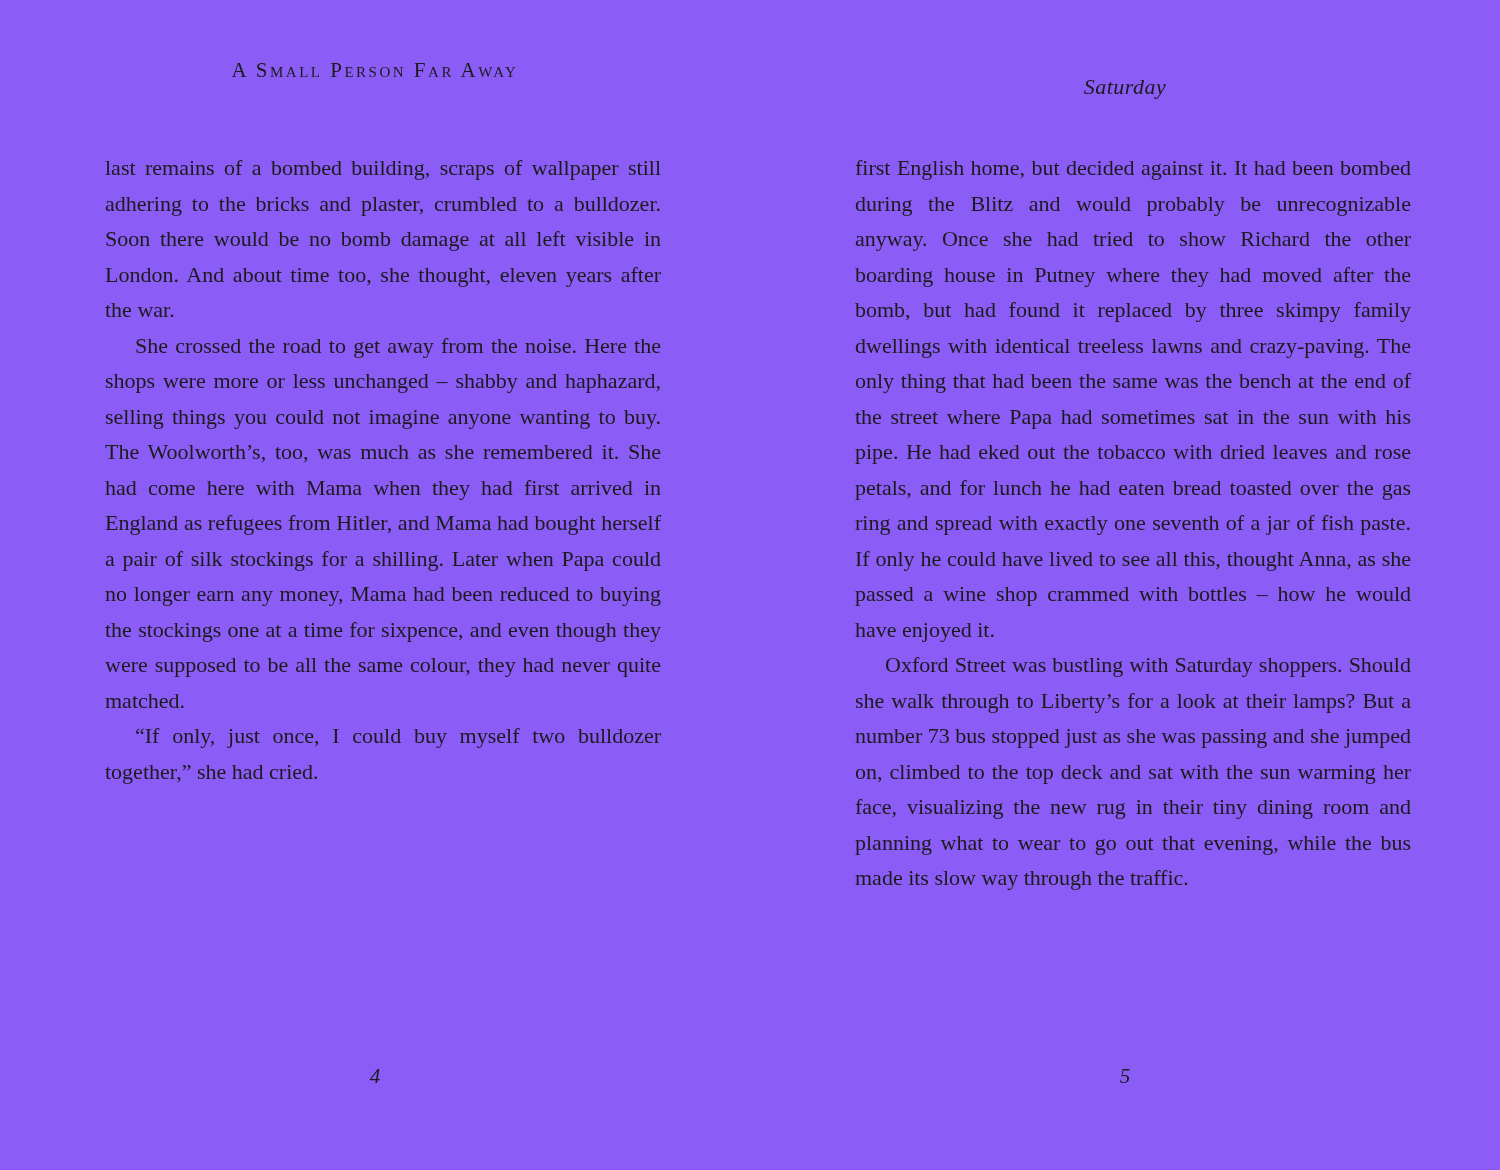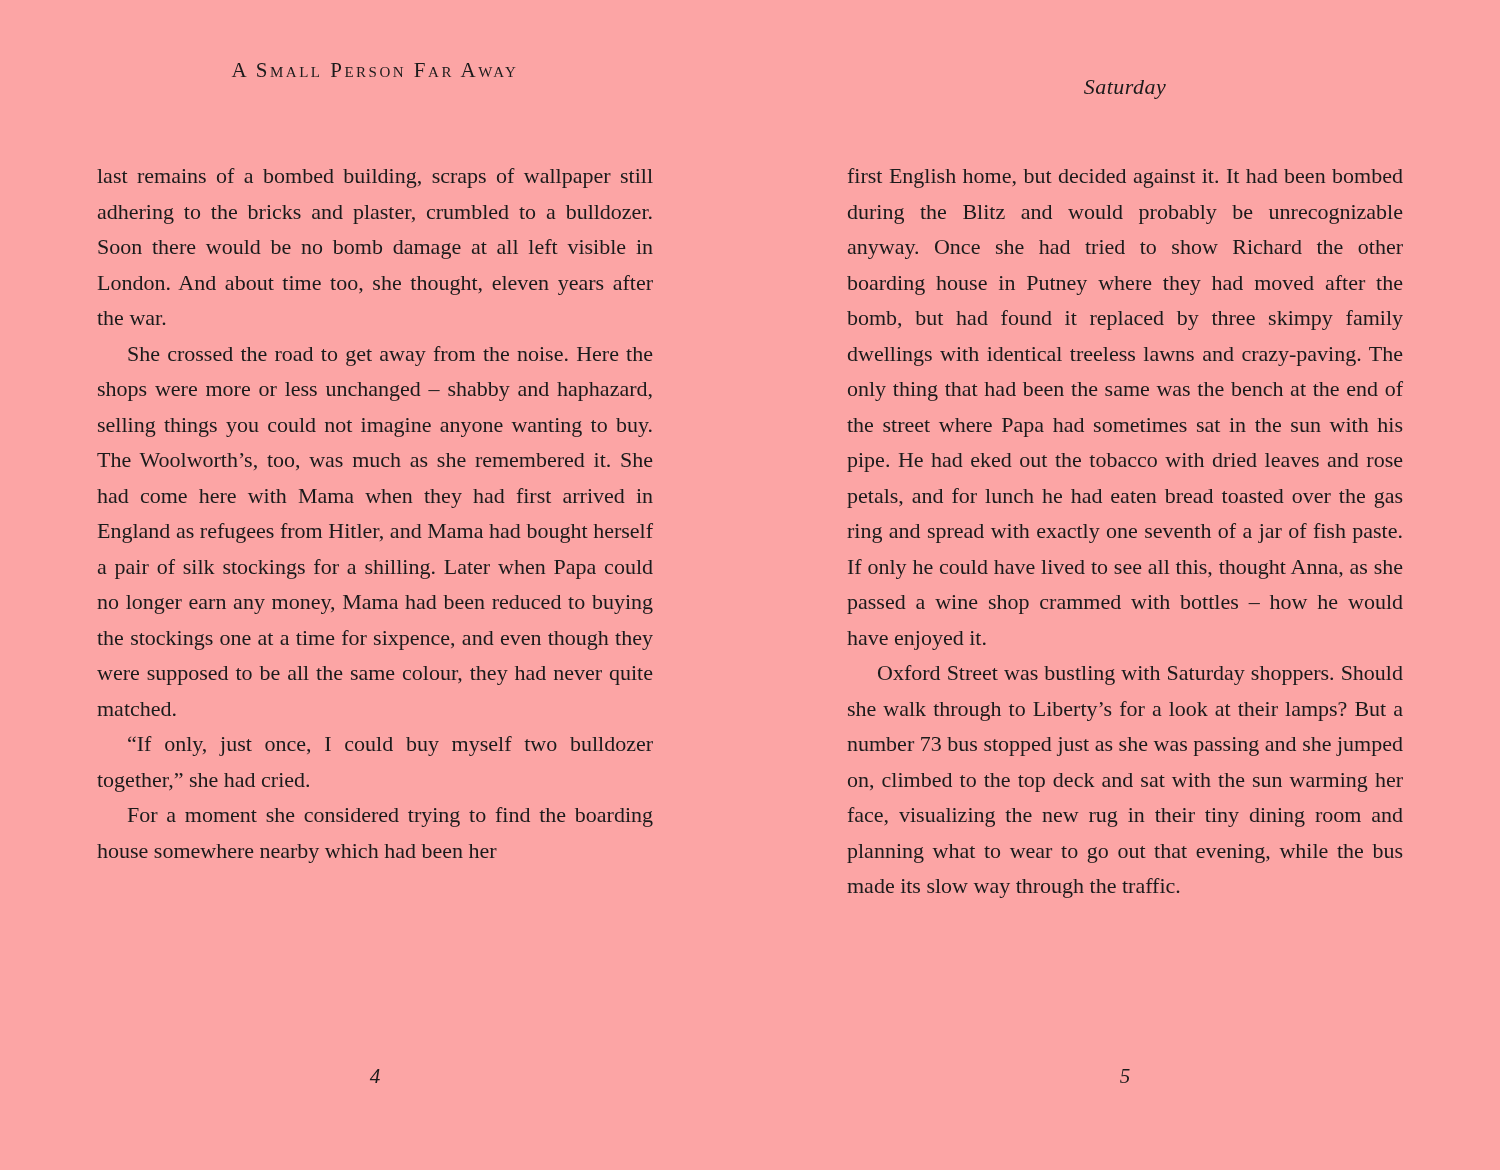--- a/index.html
+++ b/index.html
@@ -6,21 +6,21 @@
     margin: 0;
     padding: 0;
     background: #ffffff;
     font-family: "Liberation Serif", "DejaVu Serif", serif;
     color: #1b1b1b;
   }
   .spread {
     position: relative;
     width: 1500px;
     height: 1170px;
-    background: #fca5a5;
+    background: #8b5cf6;
     overflow: hidden;
   }
   .page {
     position: absolute;
     top: 0;
     width: 556px;
     height: 1170px;
   }
   .page-left  { left: 97px; }
   .page-right { left: 847px; }
@@ -39,26 +39,25 @@
   }
   .page-right .running-head {
     font-style: italic;
     font-size: 22px;
     letter-spacing: 0.5px;
     margin-top: 16px;
   }
   .body-text {
     position: absolute;
     top: 150px;
-    left: 0;
+    left: 8px;
     width: 100%;
     text-align: justify;
     font-size: 22px;
     line-height: 35.5px;
-    margin-top: 8px;
   }
   .para {
     margin: 0;
     padding: 0;
   }
   .para.indent {
     text-indent: 30px;
   }
   .folio {
     position: absolute;
@@ -74,21 +73,20 @@
 <body>
 
 <div class="spread">
 
   <div class="page page-left">
     <div class="running-head">A Small Person Far Away</div>
     <div class="body-text">
         <p class="para">last remains of a bombed building, scraps of wallpaper still adhering to the bricks and plaster, crumbled to a bulldozer. Soon there would be no bomb damage at all left visible in London. And about time too, she thought, eleven years after the war.</p>
         <p class="para indent">She crossed the road to get away from the noise. Here the shops were more or less unchanged – shabby and haphazard, selling things you could not imagine anyone wanting to buy. The Woolworth’s, too, was much as she remembered it. She had come here with Mama when they had first arrived in England as refugees from Hitler, and Mama had bought herself a pair of silk stockings for a shilling. Later when Papa could no longer earn any money, Mama had been reduced to buying the stockings one at a time for sixpence, and even though they were supposed to be all the same colour, they had never quite matched.</p>
         <p class="para indent">“If only, just once, I could buy myself two bulldozer together,” she had cried.</p>
-        <p class="para indent">For a moment she considered trying to find the boarding house somewhere nearby which had been her</p>
       </div>
     <div class="folio">4</div>
   </div>
 
   <div class="page page-right">
     <div class="running-head">Saturday</div>
     <div class="body-text">
         <p class="para">first English home, but decided against it. It had been bombed during the Blitz and would probably be unrecognizable anyway. Once she had tried to show Richard the other boarding house in Putney where they had moved after the bomb, but had found it replaced by three skimpy family dwellings with identical treeless lawns and crazy-paving. The only thing that had been the same was the bench at the end of the street where Papa had sometimes sat in the sun with his pipe. He had eked out the tobacco with dried leaves and rose petals, and for lunch he had eaten bread toasted over the gas ring and spread with exactly one seventh of a jar of fish paste. If only he could have lived to see all this, thought Anna, as she passed a wine shop crammed with bottles – how he would have enjoyed it.</p>
         <p class="para indent">Oxford Street was bustling with Saturday shoppers. Should she walk through to Liberty’s for a look at their lamps? But a number 73 bus stopped just as she was passing and she jumped on, climbed to the top deck and sat with the sun warming her face, visualizing the new rug in their tiny dining room and planning what to wear to go out that evening, while the bus made its slow way through the traffic.</p>
       </div>

